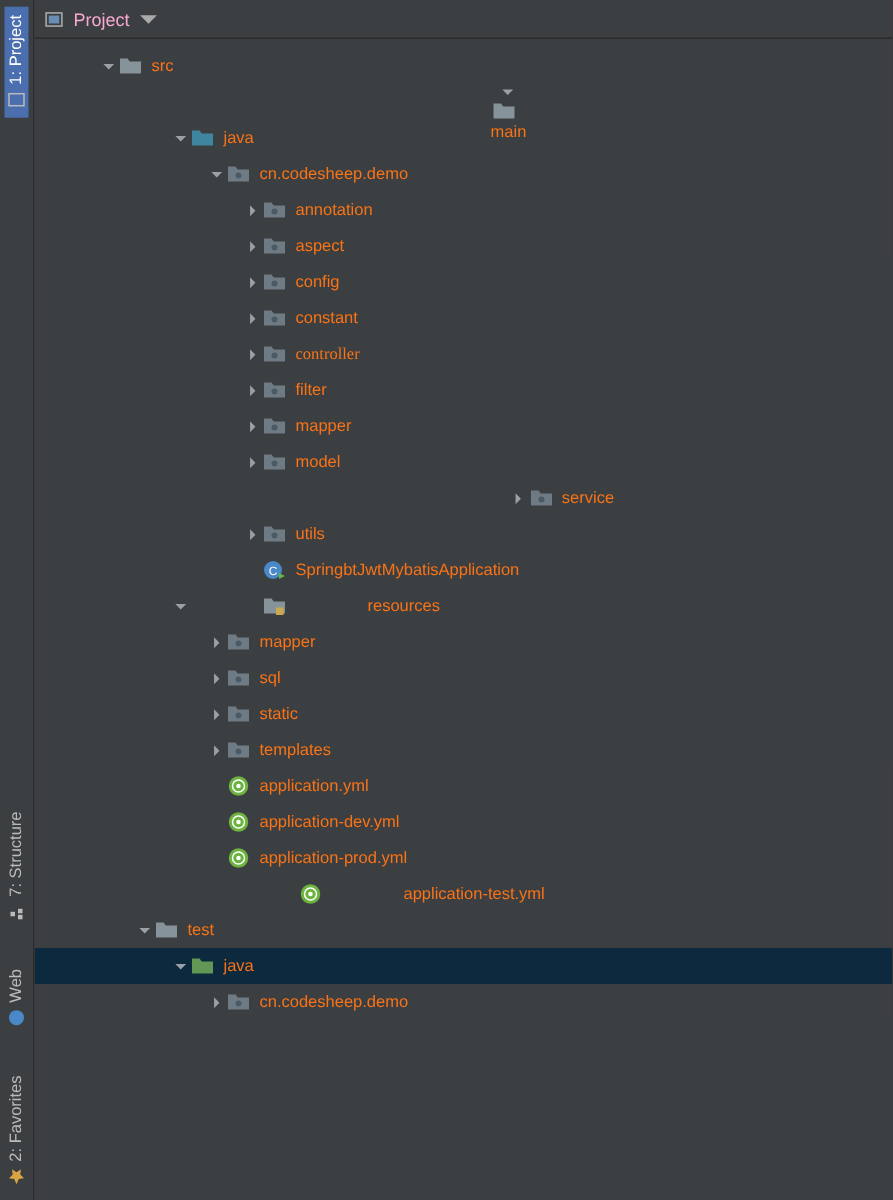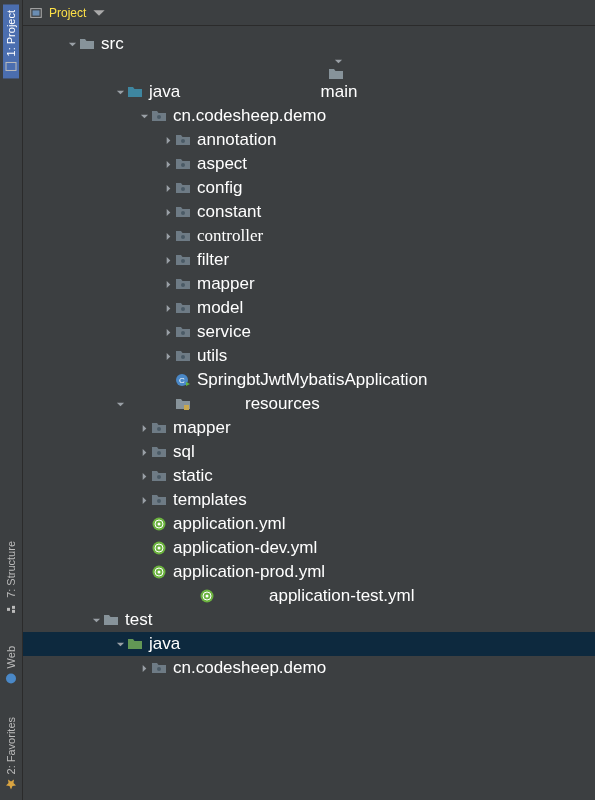--- a/index.html
+++ b/index.html
@@ -39,21 +39,21 @@
 .main { flex: 1; display: flex; flex-direction: column; background: #3c3f41; }
 .toolbar {
   height: 26px;
   background: #3c3f41;
   border-bottom: 1px solid #2b2b2b;
   display: flex;
   align-items: center;
   padding: 0 6px;
   gap: 6px;
 }
-.toolbar-label { font-size: 12px; color: #fde047; }
+.toolbar-label { font-size: 12px; color: #f9a8d4; }
 .tree { flex: 1; overflow: auto; padding: 6px 0; }
 .node {
   display: flex;
   align-items: center;
   height: 24px;
   padding-right: 8px;
   cursor: pointer;
   white-space: nowrap;
 }
 .node.selected { background: #0d293e; }
@@ -63,21 +63,21 @@
   margin-right: 2px;
   flex-shrink: 0;
 }
 .arrow svg { width: 9px; height: 9px; }
 .node-icon {
   width: 16px; height: 16px;
   display: inline-flex; align-items: center; justify-content: center;
   margin-right: 6px;
   flex-shrink: 0;
 }
-.node-label { font-size: 17px; color: #ffffff; }
+.node-label { font-size: 11px; color: #f97316; }
 .toolbar-icon { width: 14px; height: 14px; display: inline-flex; }
 </style>
 </head>
 <body>
 
 <div class="sidebar">
   <div class="sidebar-group" id="sb-top">
       <div class="sidebar-item active">
         <span class="sb-icon"><svg viewBox="0 0 12 12">
             <rect x="1" y="2" width="10" height="8" fill="none" stroke="#bbb" stroke-width="1"></rect>
@@ -283,21 +283,21 @@
           </svg>
         </span>
         <span class="node-icon">
           <svg viewBox="0 0 16 16">
             <path d="M1 3 h5 l1.5 2 H15 v8 H1 Z" fill="#6e7b85"></path>
             <circle cx="8" cy="9" r="2" fill="#4a5a66"></circle>
           </svg>
         </span>
         <span class="node-label">model</span>
       </div>
-      <div class="node" style="padding-left: 140px;">
+      <div class="node" style="padding-left: 140px; justify-content: center;">
         <span class="arrow">
           <svg viewBox="0 0 10 10">
             <path d="M3 1 L7 5 L3 9 Z" fill="#9aa0a6"></path>
           </svg>
         </span>
         <span class="node-icon">
           <svg viewBox="0 0 16 16">
             <path d="M1 3 h5 l1.5 2 H15 v8 H1 Z" fill="#6e7b85"></path>
             <circle cx="8" cy="9" r="2" fill="#4a5a66"></circle>
           </svg>

